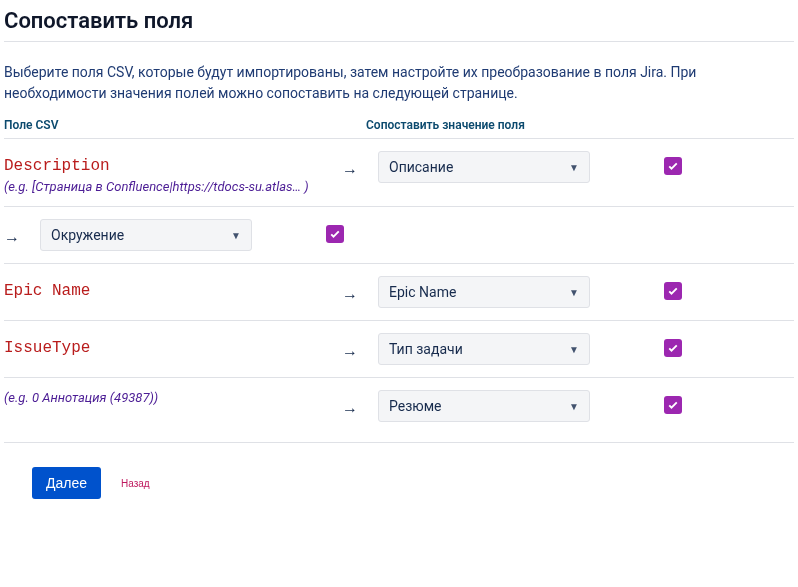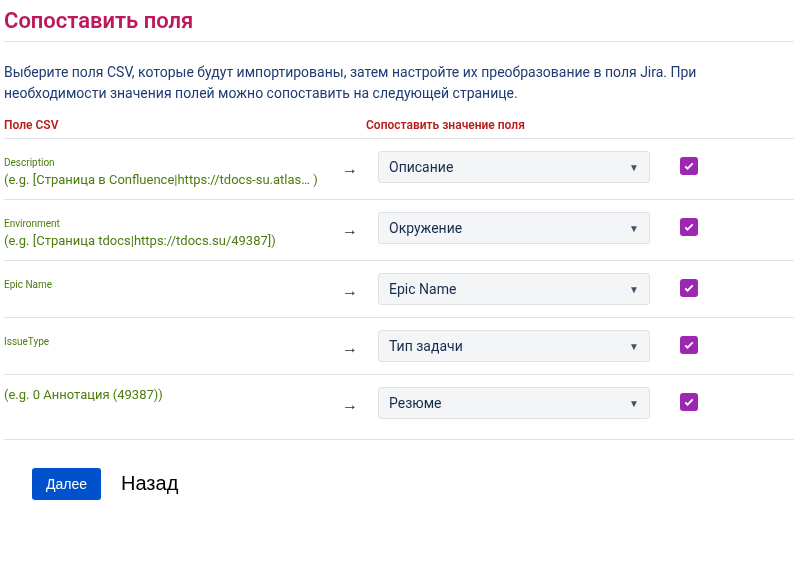--- a/index.html
+++ b/index.html
@@ -10,21 +10,21 @@
     body {
       font-family: -apple-system, BlinkMacSystemFont, "Segoe UI", Roboto, "Helvetica Neue", Arial, sans-serif;
       font-size: 14px;
       color: #172b4d;
       background: #fff;
       padding: 8px 4px;
     }
     .page-title {
       font-size: 22px;
       font-weight: 600;
-      color: #be185d;
+      color: #0f172a;
       margin-bottom: 8px;
     }
     .title-divider {
       border: none;
       border-top: 1px solid #dfe1e6;
       margin-bottom: 20px;
     }
     .description-text {
       color: #1f3b73;
       font-size: 14px;
@@ -32,21 +32,21 @@
       margin-bottom: 8px;
     }
     .mapping-table {
       width: 100%;
     }
     .table-header {
       display: flex;
       padding: 6px 0;
       border-bottom: 1px solid #dfe1e6;
       font-size: 12px;
-      color: #b91c1c;
+      color: #0c4a6e;
       font-weight: 600;
     }
     .col-csv {
       flex: 0 0 338px;
     }
     .col-arrow {
       flex: 0 0 24px;
     }
     .col-jira {
       flex: 0 0 268px;
@@ -58,50 +58,52 @@
     .table-row {
       display: flex;
       align-items: flex-start;
       padding: 12px 0;
       border-bottom: 1px solid #dfe1e6;
     }
     .table-row:last-child {
       border-bottom: none;
     }
     .csv-field-name {
-      font-size: 10px;
-      color: #4d7c0f;
+      font-size: 16px;
+      color: #b91c1c;
       margin-bottom: 4px;
       padding-top: 6px;
+      font-family: Liberation Mono, monospace;
     }
     .csv-field-hint {
       font-size: 13px;
-      color: #4d7c0f;
+      color: #4c1d95;
       white-space: nowrap;
       overflow: hidden;
       text-overflow: ellipsis;
       max-width: 320px;
+      font-style: italic;
     }
     .arrow-cell {
       padding-top: 8px;
       font-size: 16px;
       color: #172b4d;
     }
     .jira-cell {
       padding-left: 12px;
     }
     .select-control {
       display: flex;
       align-items: center;
       justify-content: space-between;
       background: #f4f5f7;
       border: 1px solid #dfe1e6;
       border-radius: 3px;
       padding: 7px 10px;
-      width: 272px;
+      width: 212px;
       cursor: pointer;
       text-align: center;
     }
     .select-label {
       color: #172b4d;
       font-size: 14px;
     }
     .select-chevron {
       color: #42526e;
       font-size: 10px;
@@ -143,22 +145,22 @@
       border: none;
       border-radius: 3px;
       padding: 8px 14px;
       font-size: 14px;
       font-weight: 500;
       cursor: pointer;
     }
     .btn-link {
       background: none;
       border: none;
-      color: #000000;
-      font-size: 20px;
+      color: #be185d;
+      font-size: 10px;
       cursor: pointer;
       padding: 8px 4px;
     }
   </style>
 </head>
 <body>
 
 <h1 class="page-title">Сопоставить поля</h1>
 <hr class="title-divider">
 <p class="description-text">Выберите поля CSV, которые будут импортированы, затем настройте их преобразование в поля Jira. При необходимости значения полей можно сопоставить на следующей странице.</p>
@@ -185,24 +187,20 @@
     <div class="col-check check-cell">
       <span class="checkbox">
         <svg viewBox="0 0 16 16">
             <path fill="none" stroke="#fff" stroke-width="2.5" d="M3 8.5l3 3 7-7"></path>
           </svg>
       </span>
     </div>
   </div>
 
   <div class="table-row">
-    <div class="col-csv">
-      <div class="csv-field-name">Environment</div>
-      <div class="csv-field-hint">(e.g.  [Страница tdocs|https://tdocs.su/49387])</div>
-    </div>
     <div class="col-arrow arrow-cell">→</div>
     <div class="col-jira jira-cell">
       <div class="select-control">
         <span class="select-label">Окружение</span>
         <span class="select-chevron">▼</span>
       </div>
     </div>
     <div class="col-check check-cell">
       <span class="checkbox">
         <svg viewBox="0 0 16 16">

